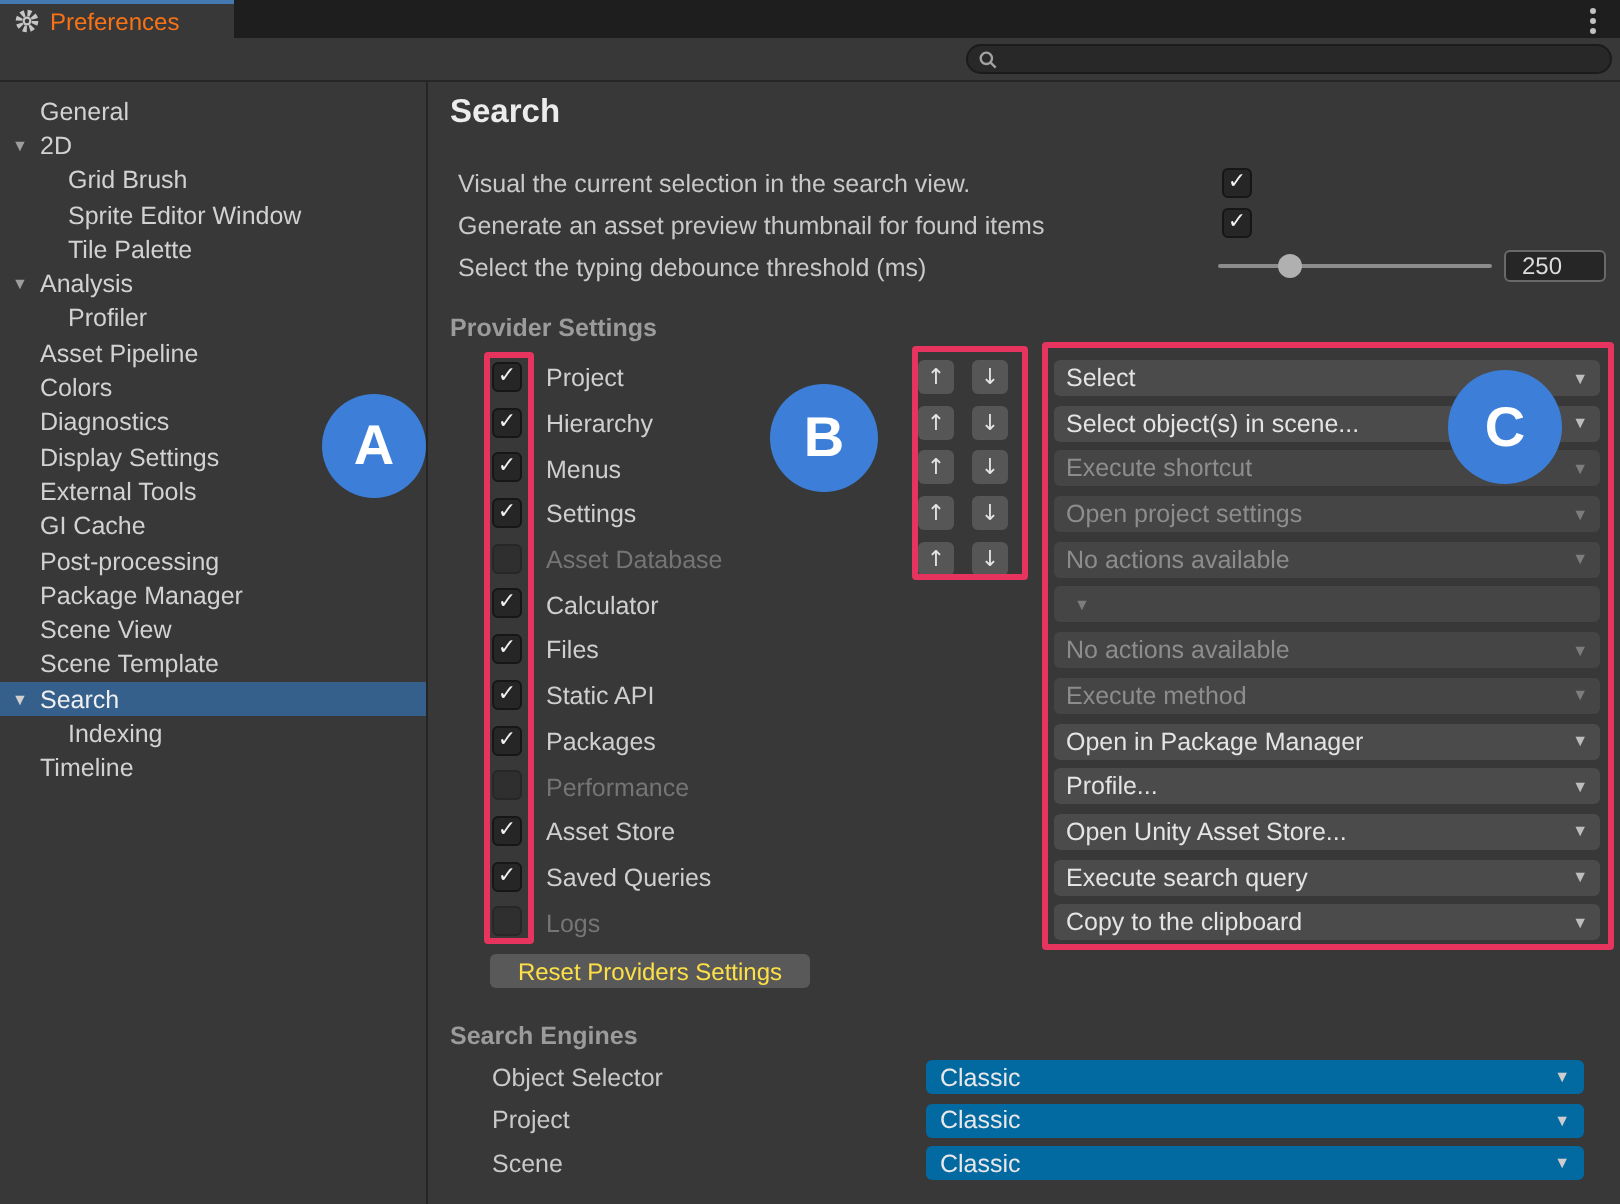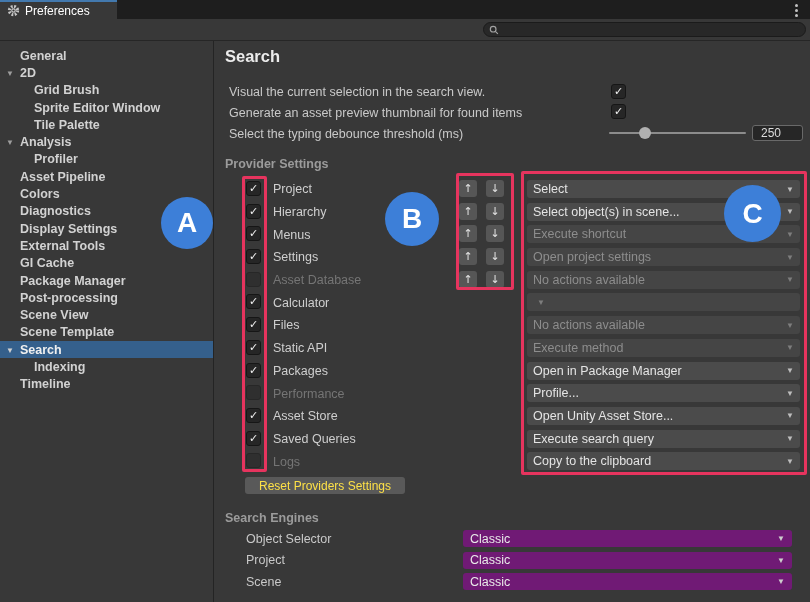--- a/index.html
+++ b/index.html
@@ -8,40 +8,40 @@
   #app {
     position:relative; width:810px; height:602px; overflow:hidden;
     background:#383838; color:#d4d4d4; font-size:12px;
   }
 
   
   .titlebar { position:absolute; left:0; top:0; width:810px; height:19px; background:#1e1e1e; }
   .tab {
     position:absolute; left:0; top:0; width:117px; height:19px; background:#383838;
     border-top:2px solid #4379ae; display:flex; align-items:center; gap:5px; padding-left:7px;
-    color:#ffffff; font-size:12px;
+    color:#f97316; font-size:12px;
   }
   .kebab { position:absolute; right:8px; top:3px; width:12px; height:14px; display:flex; flex-direction:column; align-items:center; justify-content:center; gap:2px; cursor:pointer; }
   .kebab i { width:3px; height:3px; border-radius:50%; background:#c2c2c2; }
 
   
   .toolbar { position:absolute; left:0; top:19px; width:810px; height:22px; background:#383838; border-bottom:1px solid #262626; }
   .searchbox {
     position:absolute; left:483px; top:3px; width:323px; height:15px;
     background:#282828; border:1px solid #1b1b1b; border-radius:8px;
     display:flex; align-items:center; padding:0 5px; gap:4px;
   }
   .searchbox input {
     flex:1; background:transparent; border:none; outline:none; color:#d4d4d4;
     font-family:"Liberation Sans",sans-serif; font-size:11px; height:13px;
   }
 
   
   .sidebar { position:absolute; left:0; top:41px; width:214px; height:561px; background:#383838; border-right:1px solid #242424; padding-top:6px; }
-  .srow { position:relative; height:17.3px; display:flex; align-items:center; color:#d2d2d2; font-size:12.5px; cursor:default;font-weight:bold; }
+  .srow { position:relative; height:17.3px; display:flex; align-items:center; color:#d2d2d2; font-size:12.5px; cursor:default; }
   .srow .tri { position:absolute; left:6px; top:50%; transform:translateY(-50%); font-size:8px; color:#9d9d9d; }
   .srow.lvl0 { padding-left:20px; }
   .srow.lvl1 { padding-left:34px; }
   .srow.selected { background:#35608c; color:#f0f0f0; }
   .srow.selected .tri { color:#d0d0d0; }
 
   
   .content { position:absolute; left:215px; top:41px; width:595px; height:561px; }
   .page-title { position:absolute; left:10px; top:6px; font-size:16.5px; font-weight:bold; color:#ececec; }
 
@@ -94,21 +94,21 @@
     position:absolute; left:30px; top:436px; width:160px; height:17px;
     background:#595959; border:none; border-radius:3px; color:#fde047;
     font-size:12px; font-family:"Liberation Sans",sans-serif; cursor:pointer;
   }
 
   
   .erow { position:absolute; left:0; width:595px; height:17px; }
   .elabel { position:absolute; left:31px; top:50%; transform:translateY(-50%); color:#c9c9c9; font-size:12.5px; }
   .edrop {
     position:absolute; left:248px; top:0; width:329px; height:17px;
-    background:#701a75; border-radius:3px; display:flex; align-items:center;
+    background:#0369a1; border-radius:3px; display:flex; align-items:center;
     padding:0 7px; cursor:pointer; color:#e8e8e8; font-size:12.5px;
   }
   .edrop .lbl { flex:1; }
   .edrop .caret { color:#cdcdcd; }
 
   
   .ann-box { position:absolute; border:3px solid #e6345e; border-radius:2px; pointer-events:none; }
   .ann-circle {
     position:absolute; border-radius:50%; background:#3d7fd8; color:#ffffff;
     display:flex; align-items:center; justify-content:center;
@@ -186,24 +186,24 @@
     <div class="srow lvl0">
         <span>Display Settings</span>
       </div>
     <div class="srow lvl0">
         <span>External Tools</span>
       </div>
     <div class="srow lvl0">
         <span>GI Cache</span>
       </div>
     <div class="srow lvl0">
+        <span>Post-processing</span>
+      </div>
+    <div class="srow lvl0">
         <span>Package Manager</span>
-      </div>
-    <div class="srow lvl0">
-        <span>Post-processing</span>
       </div>
     <div class="srow lvl0">
         <span>Scene View</span>
       </div>
     <div class="srow lvl0">
         <span>Scene Template</span>
       </div>
     <div class="srow lvl0 selected">
         <span class="tri">▼</span>
         <span>Search</span>

